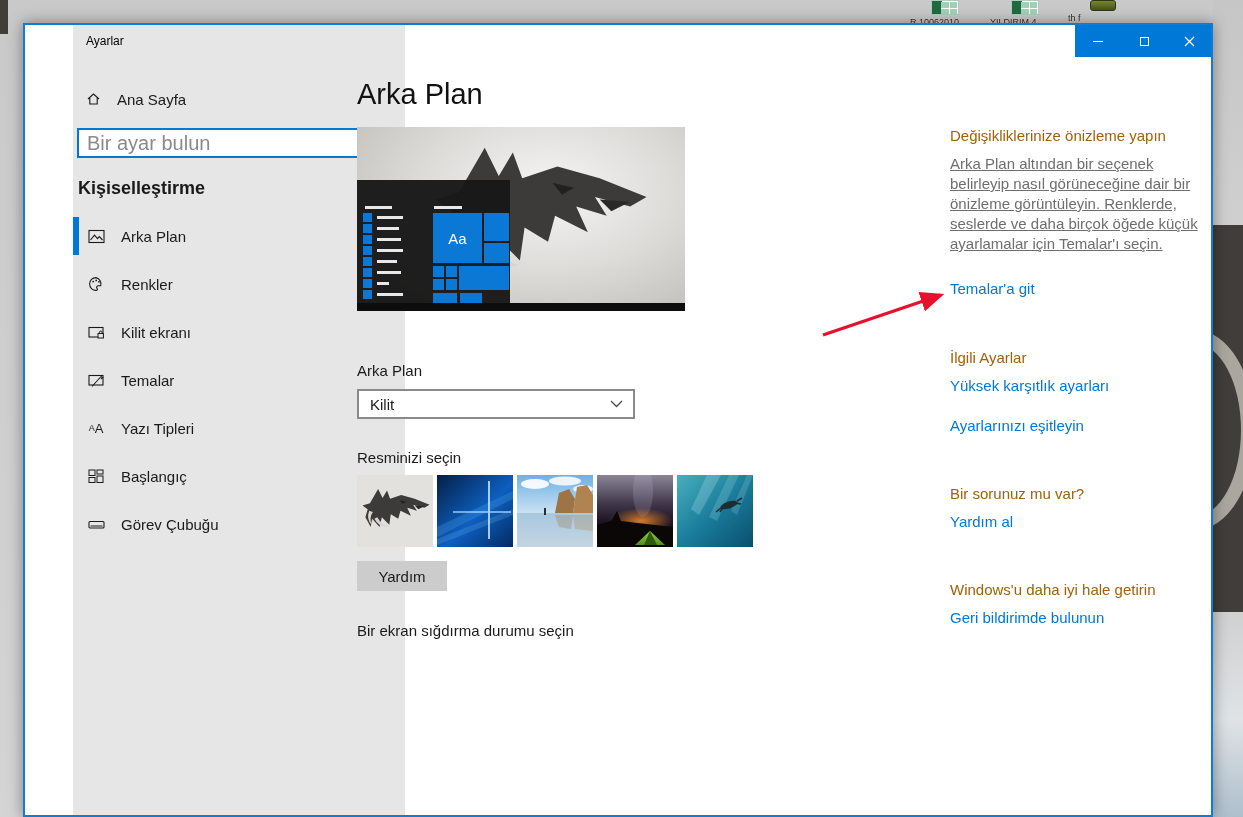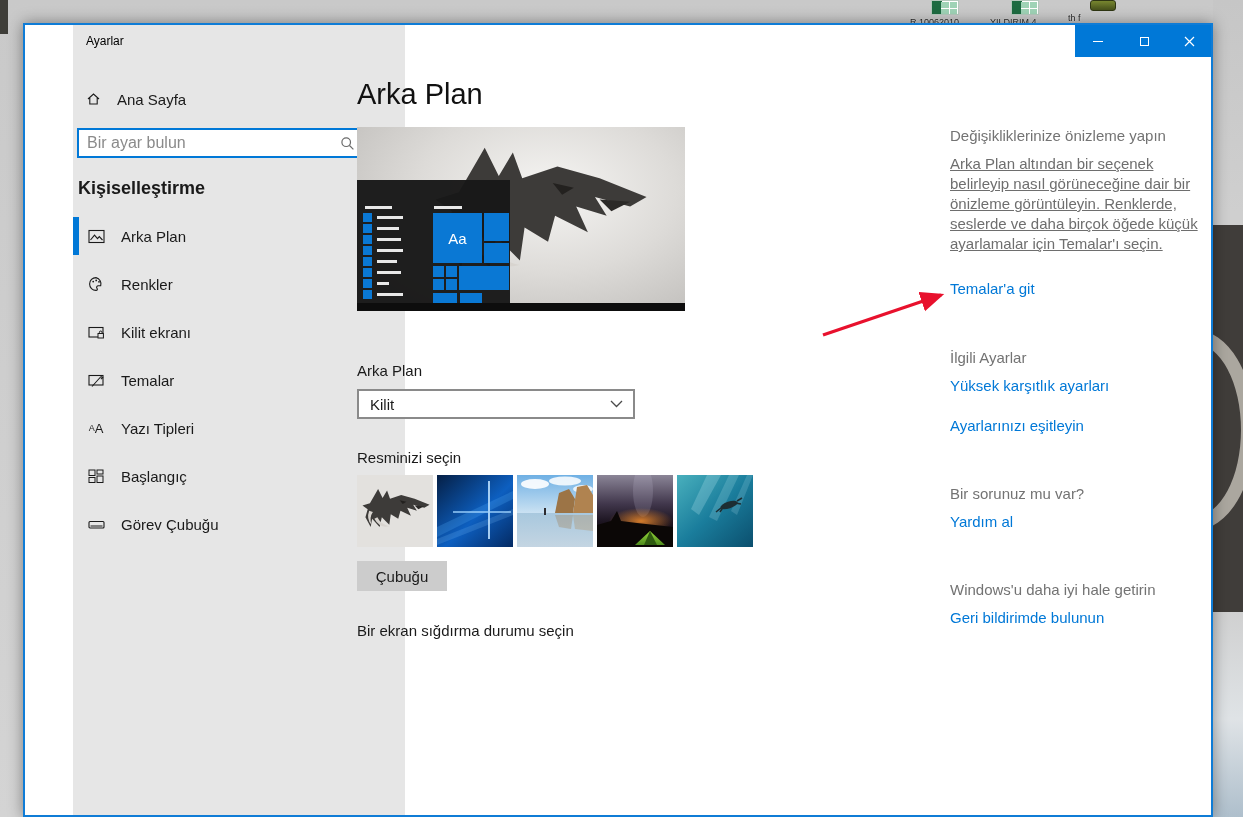--- a/index.html
+++ b/index.html
@@ -30,21 +30,21 @@
   
   .win { position:absolute; left:23px; top:23px; width:1190px; height:794px;
      background:#ffffff; border:2px solid #0f7cd6; box-shadow:0 0 14px rgba(0,0,0,.4); }
   .sidebar { position:absolute; left:0; top:0; width:332px; height:100%; background:#e6e6e6;margin-left:48px; }
   .win-title { position:absolute; left:13px; top:9px; font-size:12px; color:#000; }
   .home-row { position:absolute; left:8px; top:58px; width:296px; height:32px; display:flex; align-items:center; cursor:default; }
   .home-row svg { margin-left:4px; }
   .home-label { margin-left:15px; font-size:15px; }
   .searchbox { position:absolute; left:4px; top:103px; width:288px; height:30px;
      background:#fff; border:2px solid #0078d7; display:flex; align-items:center; }
-  .searchbox input { flex:1; border:0; outline:0; font-family:inherit; font-size:16px; color:#333;
+  .searchbox input { flex:1; border:0; outline:0; font-family:inherit; font-size:20px; color:#333;
      padding:0 6px 0 8px; background:transparent; }
   .searchbox input::placeholder { color:#8a8a8a; }
   .searchbox .mag { margin-right:8px; display:flex; }
   .section-header { position:absolute; left:5px; top:153px; font-size:18px; font-weight:bold; }
   .nav-item { position:absolute; left:0; width:312px; height:44px; display:flex; align-items:center; cursor:default; }
   .nav-item .accent { position:absolute; left:0; top:3px; width:6px; height:38px; background:transparent; }
   .nav-item.selected .accent { background:#0078d7; }
   .nav-item .nico { width:18px; margin-left:14px; display:flex; justify-content:center; }
   .nav-item .nlabel { margin-left:16px; font-size:15px; color:#1a1a1a; }
   .fonts-glyph { font-size:13px; line-height:13px; letter-spacing:0; color:#1a1a1a; }
@@ -71,21 +71,21 @@
   .combo { position:absolute; left:332px; width:278px; height:30px; border:2px solid #8a8a8a; background:#fff;
      display:flex; align-items:center; justify-content:space-between; padding:0 10px 0 11px; cursor:default; }
   .combo .cval { font-size:15px; color:#1a1a1a; }
   .thumbs { position:absolute; left:332px; top:450px; display:flex; gap:4px; }
   .thumb { width:76px; height:72px; overflow:hidden; position:relative; cursor:pointer; }
   .btn { position:absolute; left:332px; top:536px; width:90px; height:30px; background:#cccccc;
      border:2px solid #cccccc; font-size:15px; font-family:inherit; color:#1a1a1a; }
   
   .rpanel { position:absolute; left:925px; top:102px; width:252px; }
   .rp-abs { position:absolute; left:0; }
-  .rp-head { font-size:15px; color:#737373; }
+  .rp-head { font-size:15px; color:#a16207; }
   .rp-body { font-size:15px; line-height:20px; color:#6e6e6e; width:250px;text-decoration:underline; }
   .rp-link { font-size:15px; color:#0078d7; cursor:pointer; }
   .red-arrow { position:absolute; left:785px; top:257px; pointer-events:none; }
 </style>
 </head>
 <body>
 
 <svg width="0" height="0" style="position:absolute" aria-hidden="true">
   <defs>
     <symbol id="wolf" viewBox="0 0 220 150">
@@ -381,21 +381,21 @@
           <rect width="76" height="72" fill="url(#seaGrad)"></rect>
           <polygon points="30,0 44,0 22,40 14,34" fill="#bfeaf2" opacity="0.25"></polygon>
           <polygon points="52,0 62,0 40,46 32,42" fill="#bfeaf2" opacity="0.2"></polygon>
           <polygon points="70,0 76,0 60,40 54,36" fill="#bfeaf2" opacity="0.18"></polygon>
           <ellipse cx="52" cy="30" rx="9" ry="3.4" fill="#1d2e33" transform="rotate(-18 52 30)"></ellipse>
           <path d="M44,33 l-5,4 M47,31 l-4,6 M60,26 l5,-3 M58,28 l6,1" stroke="#1d2e33" stroke-width="1.6" fill="none"></path>
         </svg>
       </div>
     </div>
 
-    <button class="btn">Çubuğu</button>
+    <button class="btn">Yardım</button>
 
     <div class="field-label" style="top:597px">Bir ekran sığdırma durumu seçin</div>
 
     <div class="rpanel">
       <div class="rp-abs rp-head" style="top:0">Değişikliklerinize önizleme yapın</div>
       <div class="rp-abs rp-body" style="top:27px">Arka Plan altından bir seçenek belirleyip nasıl görüneceğine dair bir önizleme görüntüleyin. Renklerde, seslerde ve daha birçok öğede küçük ayarlamalar için Temalar'ı seçin.</div>
       <div class="rp-abs rp-link" style="top:153px">Temalar'a git</div>
       <div class="rp-abs rp-head" style="top:222px">İlgili Ayarlar</div>
       <div class="rp-abs rp-link" style="top:250px">Yüksek karşıtlık ayarları</div>
       <div class="rp-abs rp-link" style="top:290px">Ayarlarınızı eşitleyin</div>

